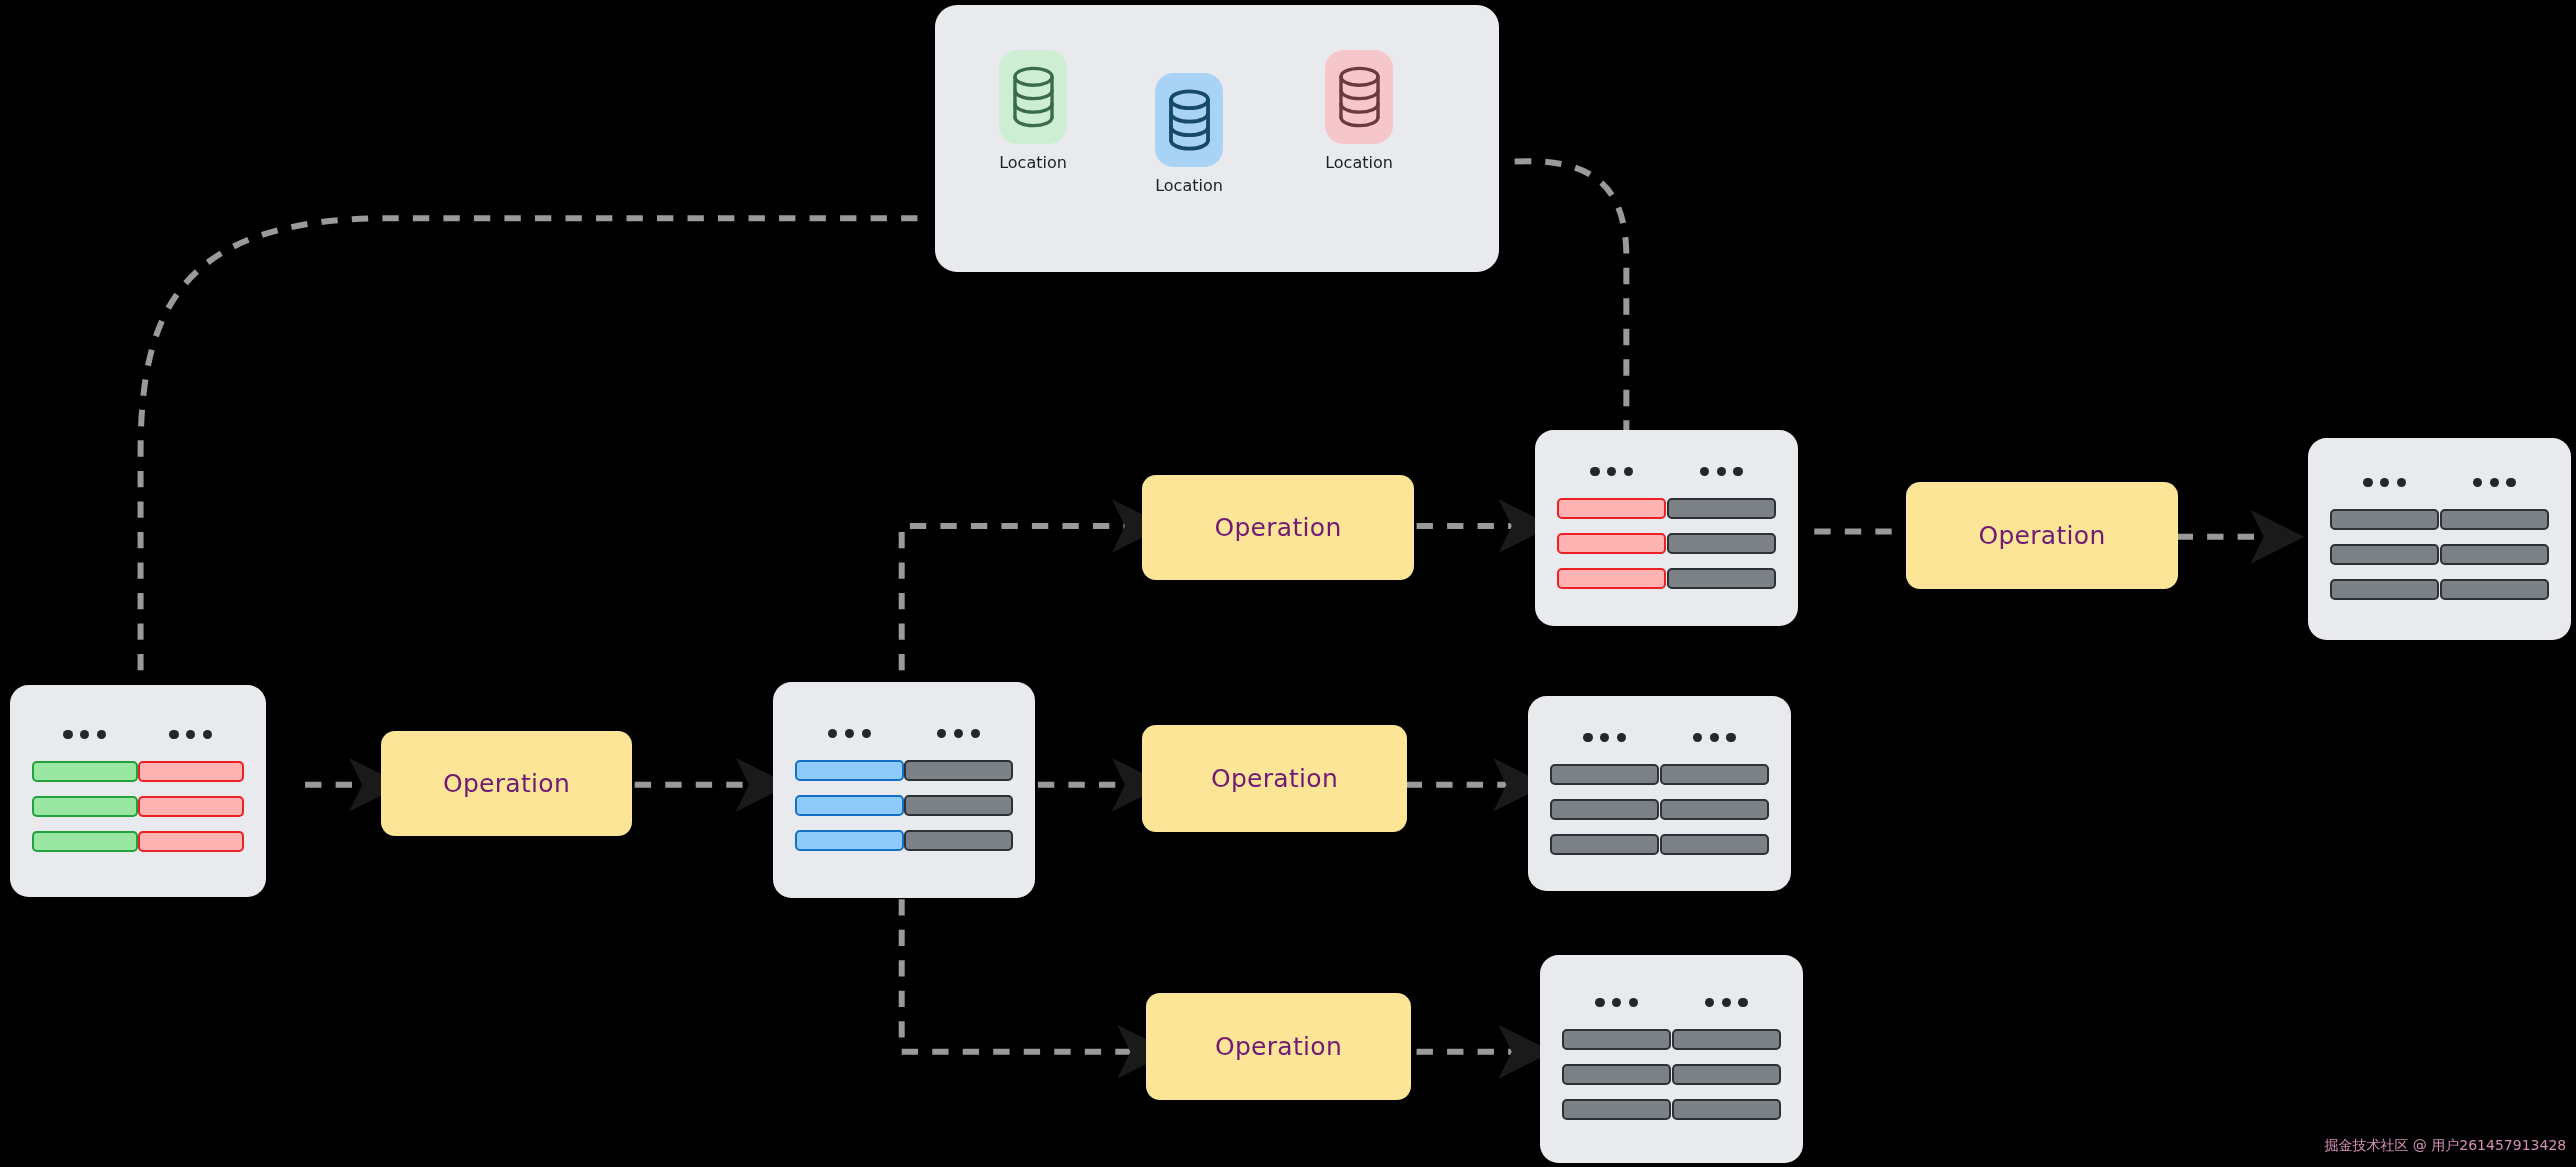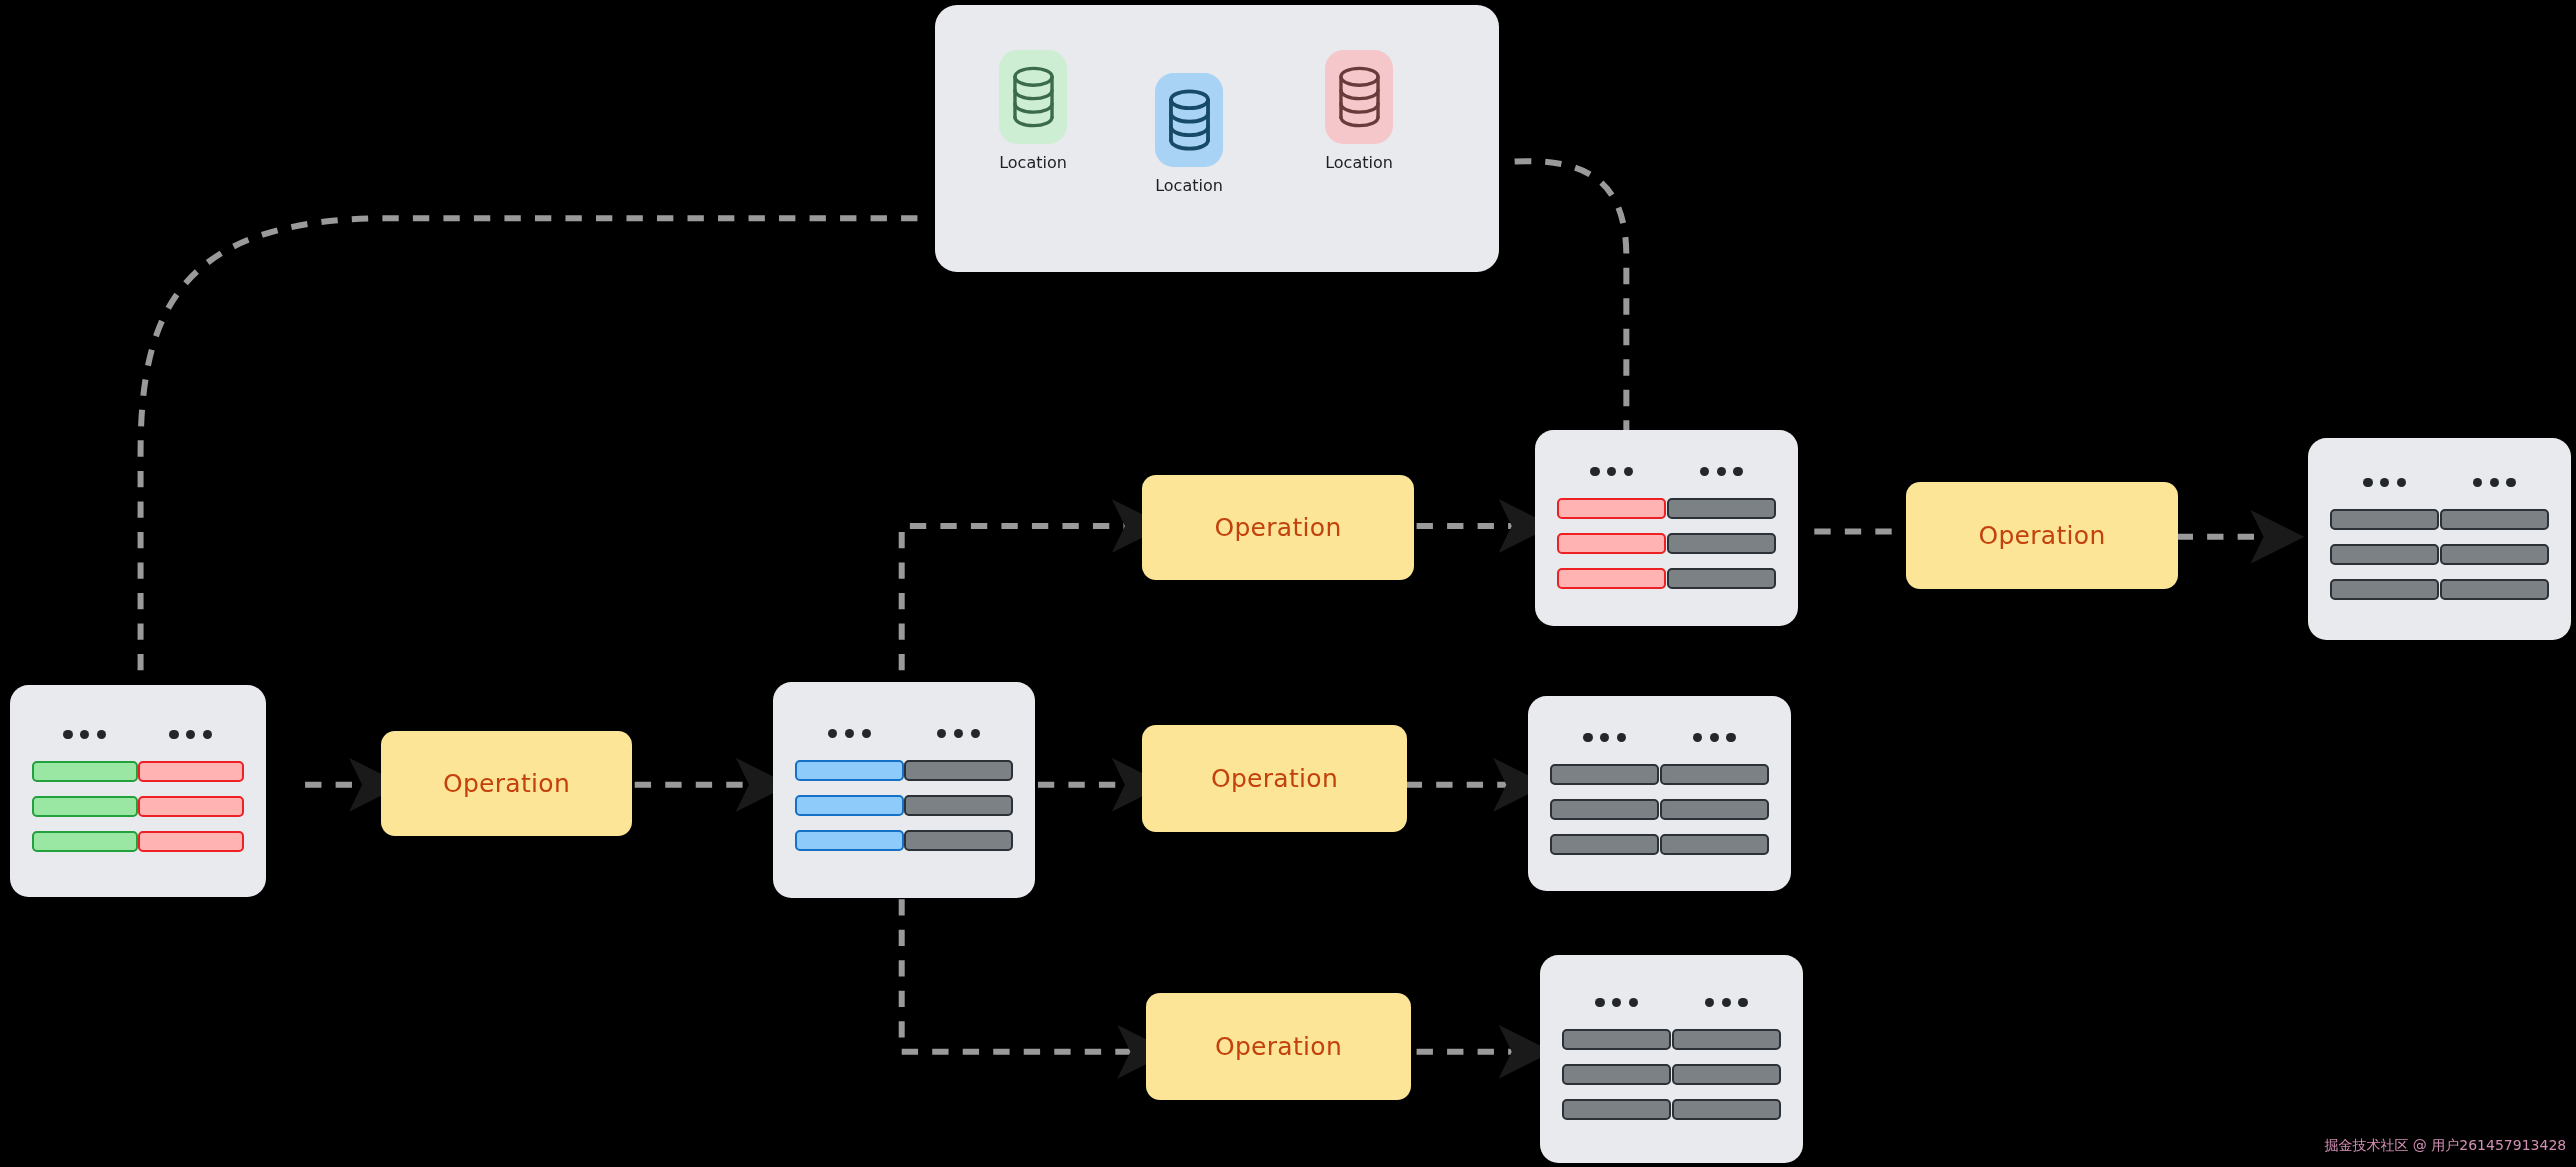--- a/index.html
+++ b/index.html
@@ -75,21 +75,21 @@
   .op-box {
     position: absolute;
     background: #fce597;
     border-radius: 14px;
     display: flex;
     align-items: center;
     justify-content: center;
     box-sizing: border-box;
   }
   .op-label {
-    color: #c2410c;
+    color: #701a75;
     font-family: "DejaVu Sans", sans-serif;
     font-size: 25px;
     font-weight: 500;
     letter-spacing: 0.3px;
     white-space: nowrap;
   }
 
   
   #location-panel {
     position: absolute;

